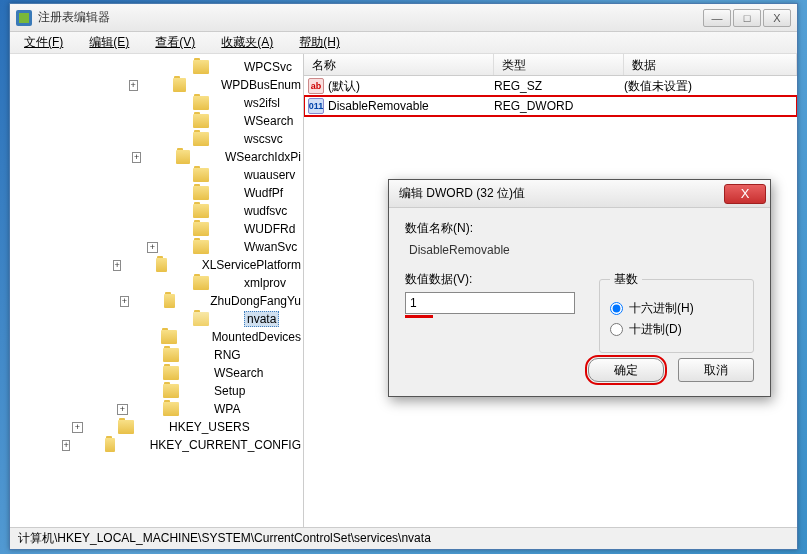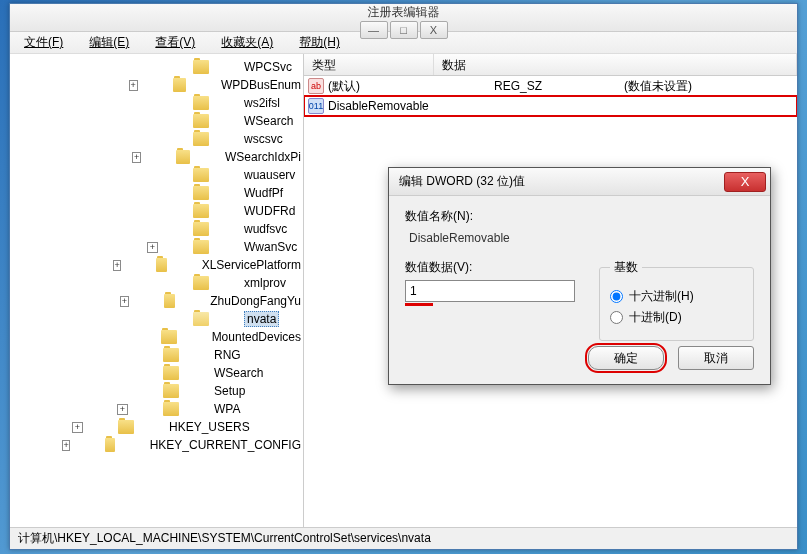--- a/index.html
+++ b/index.html
@@ -2,21 +2,21 @@
 <html><head>
 <meta charset="utf-8">
 <style>
 *{box-sizing:border-box;margin:0;padding:0;font-family:"Microsoft YaHei",Tahoma,sans-serif;font-size:12px;}
 body{width:807px;height:554px;background:linear-gradient(135deg,#2a6fb8 0%,#5aa3d8 50%,#3a8fc8 100%);position:relative;overflow:hidden;}
 .watermark{position:absolute;top:15px;left:10px;z-index:1;opacity:0.7;}
 .watermark .logo{display:inline-block;width:40px;height:40px;border-radius:50%;background:linear-gradient(135deg,#0a8,#fd0);vertical-align:middle;}
 .watermark .wtxt{font-size:22px;color:#1a7ac0;font-weight:bold;vertical-align:middle;margin-left:5px;}
 .watermark .wurl{display:block;color:#2a8;font-size:14px;margin-left:50px;margin-top:-5px;}
 .window{position:absolute;top:3px;left:9px;width:789px;height:547px;background:#fff;border:1px solid #4a7aae;box-shadow:0 0 5px rgba(0,0,0,0.3);z-index:2;}
-.titlebar{height:28px;background:linear-gradient(#f8f8f8,#e8e8e8);border-bottom:1px solid #ccc;display:flex;align-items:center;padding:0 6px;flex-direction:column;}
+.titlebar{height:28px;background:linear-gradient(#f8f8f8,#e8e8e8);border-bottom:1px solid #ccc;display:flex;align-items:center;padding:0 6px;}
 .titlebar .appico{width:16px;height:16px;background:#3a7ab8;margin-right:6px;border-radius:2px;position:relative;}
 .titlebar .appico:before{content:"";position:absolute;inset:3px;background:#7ab83a;}
 .titlebar .ttl{flex:1;color:#333;}
 .winbtns{display:flex;gap:2px;}
 .winbtn{width:28px;height:18px;border:1px solid #aaa;background:linear-gradient(#fafafa,#e0e0e0);border-radius:2px;display:flex;align-items:center;justify-content:center;cursor:pointer;font-size:11px;color:#555;}
 .menubar{height:22px;background:linear-gradient(#f8f8f8,#eee);border-bottom:1px solid #ddd;display:flex;align-items:center;padding:0 6px;gap:10px;text-decoration:underline;}
 .menubar span{padding:2px 8px;cursor:pointer;}
 .body{display:flex;height:473px;}
 .treepane{width:294px;border-right:1px solid #ccc;overflow:auto;padding:4px 2px;background:#fff;}
 .treeitem{display:flex;align-items:center;height:18px;padding-left:4px;white-space:nowrap;gap:31px;}
@@ -27,25 +27,25 @@
 .treeitem .fico.open{background:linear-gradient(#f8e8a8,#f0d068);}
 .treeitem .lbl{color:#000;}
 .treeitem.sel .lbl{background:#d0e0f0;border:1px dotted #4080c0;padding:0 2px;}
 .ind{display:inline-block;}
 .listpane{flex:1;background:#fff;overflow:hidden;position:relative;}
 .listhdr{display:flex;height:22px;background:linear-gradient(#fdfdfd,#ececec);border-bottom:1px solid #ccc;}
 .listhdr div{padding:3px 8px;border-right:1px solid #ddd;}
 .c1{width:190px;}.c2{width:130px;}.c3{flex:1;}
 .listrow{display:flex;height:20px;align-items:center;}
 .listrow.sel{outline:2px solid #d00;outline-offset:-1px;}
-.listrow .ico{width:16px;height:16px;margin:0 4px;display:flex;align-items:center;justify-content:center;font-size:9px;font-weight:normal;border-radius:2px;}
+.listrow .ico{width:16px;height:16px;margin:0 4px;display:flex;align-items:center;justify-content:center;font-size:9px;font-weight:bold;border-radius:2px;}
 .ico.str{background:#fae0e0;color:#c00;border:1px solid #c88;}
 .ico.dw{background:#d0e0f8;color:#04a;border:1px solid #88c;}
 .statusbar{height:22px;border-top:1px solid #ccc;background:#f0f0f0;padding:3px 8px;display:flex;align-items:center;}
-.dialog{position:absolute;top:167px;left:388px;width:383px;height:218px;background:#f0f0f0;border:1px solid #555;box-shadow:2px 4px 12px rgba(0,0,0,0.4);z-index:10;}
+.dialog{position:absolute;top:179px;left:388px;width:383px;height:218px;background:#f0f0f0;border:1px solid #555;box-shadow:2px 4px 12px rgba(0,0,0,0.4);z-index:10;}
 .dlg-title{height:28px;background:linear-gradient(#fafafa,#e4e4e4);display:flex;align-items:center;padding:0 0 0 10px;border-bottom:1px solid #ccc;}
 .dlg-title span{flex:1;}
 .dlg-close{width:42px;height:20px;background:linear-gradient(#e86060,#c83030);border:1px solid #a02020;border-radius:3px;color:#fff;display:flex;align-items:center;justify-content:center;margin-right:4px;cursor:pointer;font-size:13px;}
 .dlg-body{padding:12px 16px;}
 .dlg-lbl{margin-bottom:4px;}
 .dlg-ro{background:#f0f0f0;padding:2px 0 8px 4px;color:#333;}
 .dlg-row{display:flex;gap:24px;margin-top:6px;}
 .dlg-col{flex:1;}
 .dlg-input{width:170px;height:22px;border:1px solid #888;padding:2px 4px;background:#fff;font-family:inherit;}
 .dlg-underline{height:3px;width:28px;background:#d00;margin-top:1px;}
@@ -131,27 +131,27 @@
         <div class="treeitem">
           <span class="ind" style="width: 100px;"></span>
           <span class="noexp"></span>
           <span class="fico"></span>
           <span class="lbl">WudfPf</span>
         </div>
         <div class="treeitem">
           <span class="ind" style="width: 100px;"></span>
           <span class="noexp"></span>
           <span class="fico"></span>
+          <span class="lbl">wudfsvc</span>
+        </div>
+        <div class="treeitem">
+          <span class="ind" style="width: 100px;"></span>
+          <span class="noexp"></span>
+          <span class="fico"></span>
           <span class="lbl">WUDFRd</span>
-        </div>
-        <div class="treeitem">
-          <span class="ind" style="width: 100px;"></span>
-          <span class="noexp"></span>
-          <span class="fico"></span>
-          <span class="lbl">wudfsvc</span>
         </div>
         <div class="treeitem">
           <span class="ind" style="width: 100px;"></span>
           <span class="exp">+</span>
           <span class="fico"></span>
           <span class="lbl">WwanSvc</span>
         </div>
         <div class="treeitem">
           <span class="ind" style="width: 100px;"></span>
           <span class="exp">+</span>
@@ -214,37 +214,39 @@
         </div>
         <div class="treeitem">
           <span class="ind" style="width: 25px;"></span>
           <span class="exp">+</span>
           <span class="fico"></span>
           <span class="lbl">HKEY_CURRENT_CONFIG</span>
         </div>
       </div>
     <div class="listpane">
       <div class="listhdr">
+        <div class="c1">名称</div>
         <div class="c2">类型</div>
         <div class="c3">数据</div>
       </div>
       <div id="rows">
           <div class="listrow">
             <div class="c1" style="display: flex; align-items: center;">
               <span class="ico str">ab</span>
               <span>(默认)</span>
             </div>
             <div class="c2">REG_SZ</div>
             <div class="c3">(数值未设置)</div>
           </div>
           <div class="listrow sel">
             <div class="c1" style="display: flex; align-items: center;">
               <span class="ico dw">011</span>
               <span>DisableRemovable</span>
             </div>
+            <div class="c2">REG_DWORD</div>
           </div>
         </div>
     </div>
   </div>
   <div class="statusbar">
     <span>计算机\HKEY_LOCAL_MACHINE\SYSTEM\CurrentControlSet\services\nvata</span>
   </div>
 </div>
 
 <div class="dialog">

